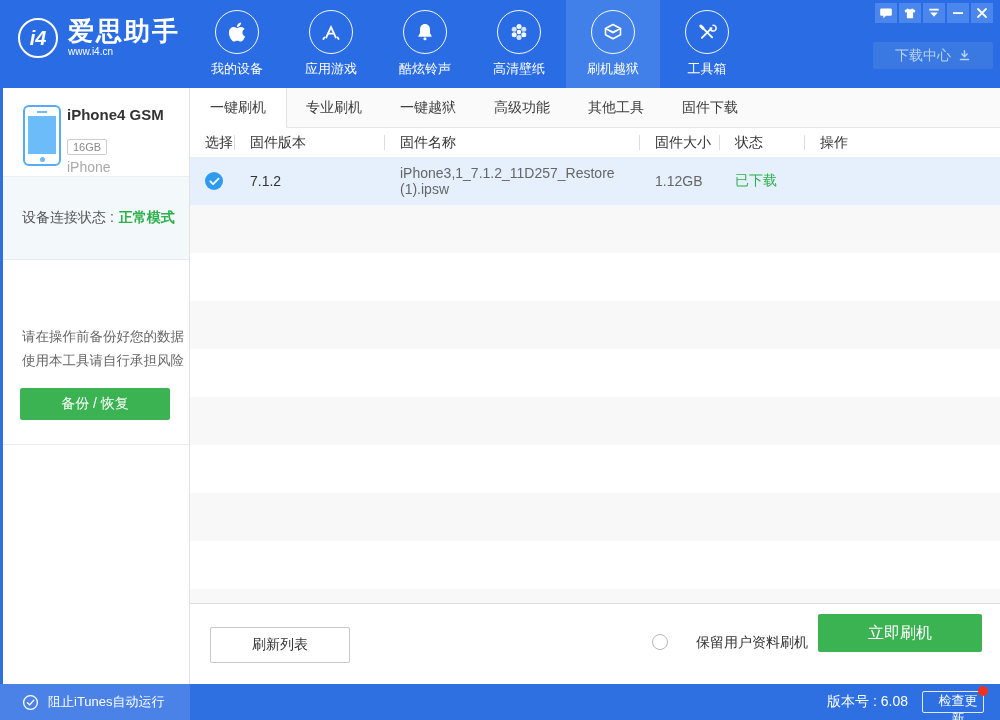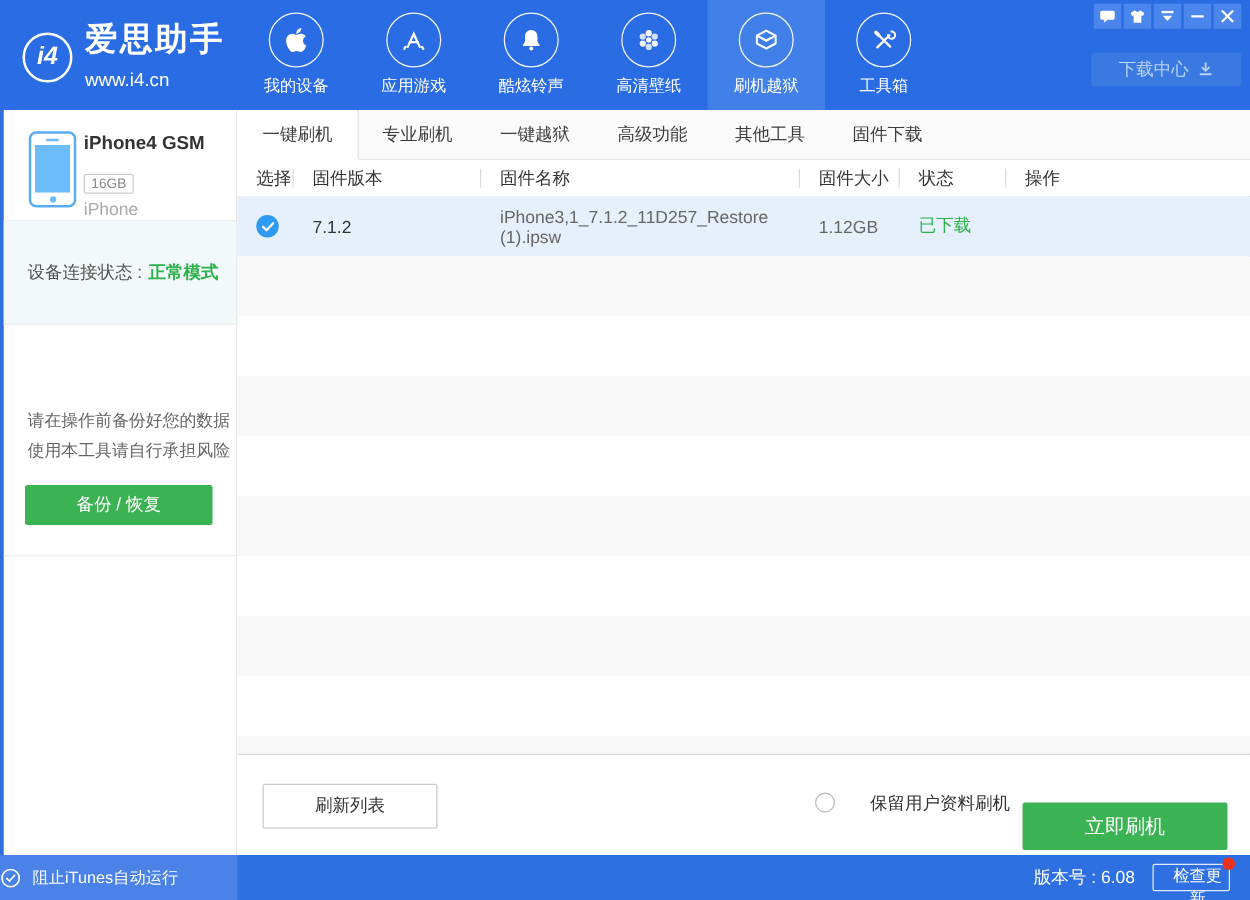--- a/index.html
+++ b/index.html
@@ -8,21 +8,21 @@
   .app { position:relative; width:1000px; height:720px; background:#fff; overflow:hidden; }
 
   
   .topbar { position:absolute; top:0; left:0; width:1000px; height:88px; background:#2a6ce4; }
   .logo { position:absolute; left:18px; top:18px; display:flex; align-items:center; color:#fff; }
   .logo-mark { width:40px; height:40px; border:2px solid #fff; border-radius:50%;
     display:flex; align-items:center; justify-content:center;
     font-weight:bold; font-style:italic; font-size:20px; }
   .logo-text { margin-left:10px; line-height:1.05; }
   .logo-title { font-size:26px; font-weight:bold; letter-spacing:2px; }
-  .logo-sub { font-size:15px; margin-top:12px; }
+  .logo-sub { font-size:10px; margin-top:2px; }
 
   .nav { position:absolute; left:190px; top:0; height:88px; display:flex; }
   .nav-item { width:94px; height:88px; display:flex; flex-direction:column; align-items:center;
     color:#fff; cursor:pointer; }
   .nav-item.active { background:#4080e8; }
   .nav-circle { margin-top:10px; width:44px; height:44px; border:1.5px solid rgba(255,255,255,.95);
     border-radius:50%; display:flex; align-items:center; justify-content:center; }
   .nav-label { font-size:13px; margin-top:6px; }
 
   .win-controls { position:absolute; top:3px; right:7px; display:flex; gap:2px; }
@@ -91,27 +91,27 @@
   .stripes { position:absolute; left:0; top:117px; width:810px; height:398px;
     background:repeating-linear-gradient(180deg,#f8f8f8 0 48px,#ffffff 48px 96px); }
 
   .action-bar { position:absolute; left:0; top:515px; width:810px; height:81px; background:#fff;
     border-top:1px solid #dcdcdc; }
   .refresh-btn { position:absolute; left:20px; top:23px; width:140px; height:36px; background:#fff;
     border:1px solid #c9c9c9; border-radius:2px; font-size:14px; color:#333;
     font-family:inherit; cursor:pointer; }
   .keep-wrap { position:absolute; left:462px; top:30px; display:flex; align-items:flex-start;gap:20px; }
   .keep-label { margin-left:8px; font-size:14px; color:#333; }
-  .flash-btn { position:absolute; left:628px; top:38px; width:164px; height:38px; background:#3cb353;
+  .flash-btn { position:absolute; left:628px; top:10px; width:164px; height:38px; background:#3cb353;
     border:none; border-radius:2px; color:#fff; font-size:16px; font-family:inherit; cursor:pointer; }
 
   
   .footer { position:absolute; left:0; top:684px; width:1000px; height:36px; background:#2e70e2; }
   .footer-left { position:absolute; left:0; top:0; width:190px; height:36px; background:#4a82e8;
-    display:flex; align-items:center; cursor:pointer; }
+    display:flex; align-items:center; padding-left:22px; cursor:pointer; }
   .footer-left-label { color:#fff; font-size:13px; margin-left:9px; }
   .version { position:absolute; right:92px; top:0; height:36px; display:flex; align-items:center;
     color:#fff; font-size:14px; }
   .update-btn { position:absolute; right:16px; top:7px; width:62px; height:22px; background:transparent;
     border:1px solid rgba(255,255,255,.85); border-radius:2px; color:#fff; font-size:13px;
     font-family:inherit; cursor:pointer;padding-left:10px; }
   .red-dot { position:absolute; right:12px; top:2px; width:10px; height:10px; background:#f3301e;
     border-radius:50%; }
 
   svg { display:block; }

